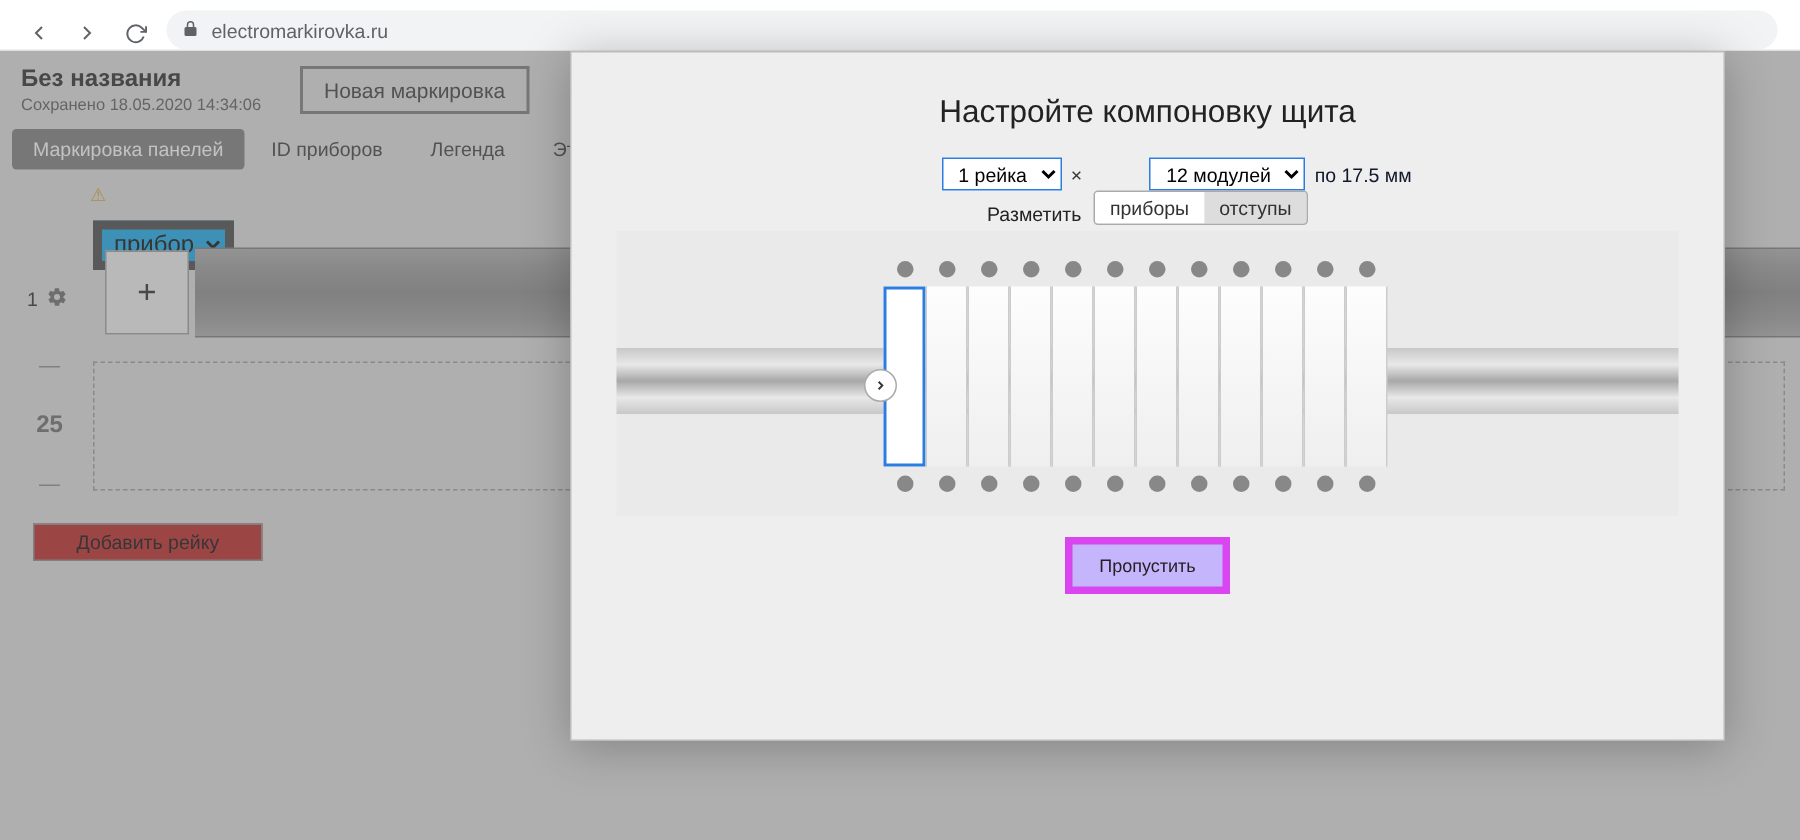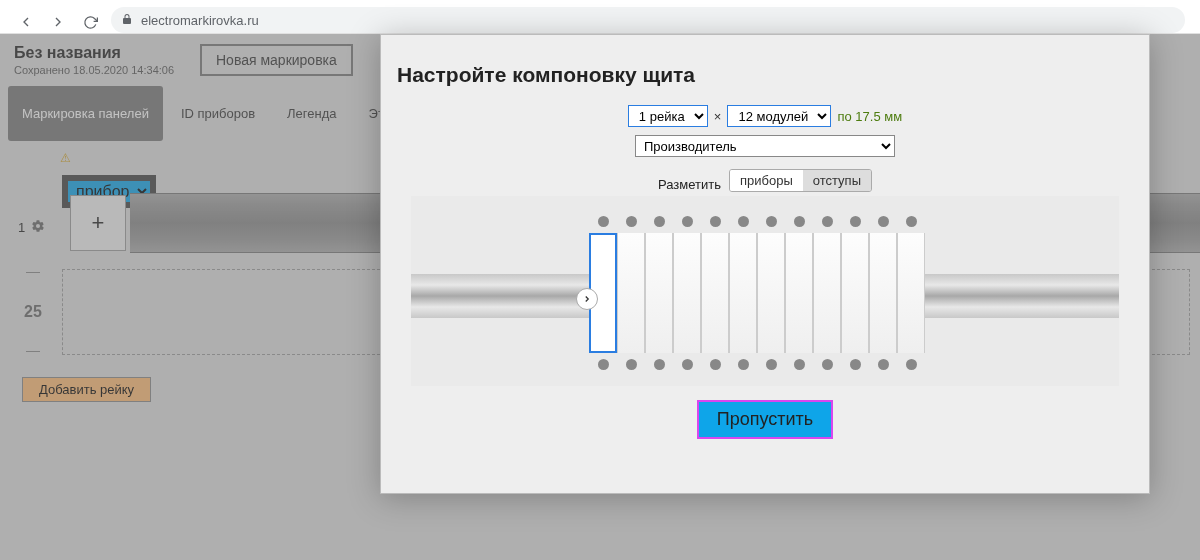--- a/index.html
+++ b/index.html
@@ -12,53 +12,53 @@
   .chrome .lock { color: #5f6368; }
 
   
   .app { position: absolute; left: 0; top: 34px; right: 0; bottom: 0; background: #dcdcdc; }
   .app .topbar { display: flex; align-items: center; padding: 10px 14px 0; gap: 20px; }
   .title-block h2 { font-size: 16px; font-weight: bold; }
   .title-block .saved { font-size: 11px; color: #555; margin-top: 2px; }
   .btn-outline { border: 2px solid #777; background: #dcdcdc; padding: 6px 14px; font-size: 14px; color: #333; }
 
   .tabs { display: flex; align-items: center; gap: 4px; margin: 10px 8px 0; }
-  .tabs .tab { padding: 20px 14px; color: #333; font-size: 13px; }
+  .tabs .tab { padding: 6px 14px; color: #333; font-size: 13px; }
   .tabs .tab.active { background: #777; color: #fff; border-radius: 3px; }
 
   .warn { display: flex; align-items: center; gap: 6px; font-size: 12px; color: #333; padding: 10px 60px 0; }
   .warn .ico { color: #d4a017; font-size: 12px; }
 
   .panel-area { position: relative; margin-top: 10px; }
   .sel-pribor { position: absolute; left: 62px; top: 0; background: #0ea5e9; border: 6px solid #404040; font-size: 16px; padding: 1px 4px; }
 
   .rail-num { position: absolute; left: 18px; top: 44px; display: flex; align-items: center; gap: 6px; font-size: 13px; }
   .gear-icon { color: #666; }
 
   .add-box { position: absolute; left: 70px; top: 20px; width: 56px; height: 56px; background: #eee; border: 1px solid #999; display: flex; align-items: center; justify-content: center; font-size: 22px; }
 
   .rail-strip { position: absolute; left: 130px; right: 0; top: 18px; height: 60px; background: linear-gradient(#aaa,#999 20%, #888 50%, #999 80%, #aaa); border-top: 1px solid #777; border-bottom: 1px solid #777; }
 
   .drop-area { position: absolute; left: 62px; right: 10px; top: 94px; height: 86px; border: 1px dashed #999; display: flex; align-items: center; justify-content: center; color: #444; font-size: 15px; }
   .dim-line { position: absolute; left: 22px; top: 94px; height: 86px; width: 22px; display: flex; flex-direction: column; align-items: center; justify-content: center; color: #666; font-size: 16px; font-weight: bold; }
   .dim-line::before, .dim-line::after { content: ""; width: 14px; height: 1px; background: #888; }
   .dim-line .val { margin: 30px 0; }
 
-  .add-rail { position: absolute; left: 22px; top: 202px; border: 1px solid #888; background: #fdba74; padding: 4px 16px; font-size: 13px; }
+  .add-rail { position: absolute; left: 22px; top: 202px; border: 1px solid #888; background: #b91c1c; padding: 4px 28px; font-size: 13px; }
 
   
   .overlay { position: absolute; left: 0; top: 34px; right: 0; bottom: 0; background: rgba(120,120,120,0.45); }
   .modal { position: absolute; left: 380px; top: 34px; width: 770px; height: 460px; background: #eeeeee; border: 1px solid #bbb; box-shadow: 0 4px 30px rgba(0,0,0,.25); display: flex; flex-direction: column; }
-  .modal h1 { font-size: 21px; font-weight: bold; color: #222; padding: 28px 16px 18px; }
+  .modal h1 { text-align: center; font-size: 21px; font-weight: normal; color: #222; padding: 28px 16px 18px; }
 
   .config-row { display: flex; align-items: center; justify-content: center; gap: 6px; font-size: 13px; }
-  .sel { background: #fff; border: 1px solid #2a7de1; padding: 2px 6px; font-size: 13px; height: 22px; }
+  .sel { background: #fff; border: 1px solid #2a7de1; padding: 2px 6px; font-size: 13px; height: 22px; margin-left: 39px; }
   .sel.plain { border-color: #888; }
   .mult { color: #333; }
-  .static { color: #4d7c0f; }
+  .static { color: #0f172a; }
 
   .manufacturer { display: flex; justify-content: center; margin: 8px 0 12px; }
   .manufacturer select { width: 260px; height: 22px; background: #fff; border: 1px solid #888; font-size: 13px; padding: 1px 4px; }
 
   .segmented { display: flex; align-items: flex-end; justify-content: center; gap: 8px; font-size: 13px; margin-bottom: 4px; }
   .segmented .lbl { color: #222; }
   .segmented .seg { display: inline-flex; border: 1px solid #aaa; border-radius: 3px; overflow: hidden; }
   .segmented .seg button { border: none; background: #ddd; padding: 3px 10px; font-size: 13px; color: #333; }
   .segmented .seg button.active { background: #fff; }
 
@@ -67,21 +67,21 @@
   .din-rail { position: absolute; left: 0; right: 0; top: 78px; height: 44px; background: linear-gradient(#c8c8c8,#e8e8e8 25%, #a8a8a8 50%, #e8e8e8 75%, #c8c8c8); }
 
   .modules { position: absolute; left: 178px; top: 14px; display: flex; }
   .modcol { width: 28px; display: flex; flex-direction: column; align-items: center; }
   .hole { width: 11px; height: 11px; border-radius: 50%; background: #888; margin: 6px 0; }
   .body { width: 28px; height: 120px; background: linear-gradient(#fdfdfd, #efefef); border-left: 1px solid #ccc; border-right: 1px solid #ccc; }
   .modcol.selected .body { border: 2px solid #2a7de1; background: #fff; }
   .mod-chevron { position: absolute; left: 165px; top: 92px; width: 22px; height: 22px; border-radius: 50%; background: #fff; border: 1px solid #aaa; display: flex; align-items: center; justify-content: center; font-size: 12px; color: #333; z-index: 2; }
 
   .modal-actions { display: flex; justify-content: center; gap: 12px; padding: 14px 0 0; }
-  .modal-actions button { background: #0ea5e9; border: 2px solid #d946ef; padding: 7px 18px; font-size: 18px; color: #222; }
+  .modal-actions button { background: #c4b5fd; border: 5px solid #d946ef; padding: 7px 18px; font-size: 12px; color: #222; }
 
   select { font-family: inherit; }
   button { font-family: inherit; cursor: pointer; }
 </style>
 </head>
 <body>
 
 <div class="chrome">
   <div class="nav-btn">
     <svg width="16" height="16" viewBox="0 0 24 24" fill="none" stroke="currentColor" stroke-width="2">
@@ -170,25 +170,20 @@
     <select class="sel">
       <option>1 рейка</option>
     </select>
     <span class="mult">×</span>
     <select class="sel">
       <option>12 модулей</option>
     </select>
     <span class="static">по 17.5 мм</span>
   </div>
 
-  <div class="manufacturer">
-    <select class="sel plain" style="width:260px;">
-      <option>Производитель</option>
-    </select>
-  </div>
 
   <div class="segmented">
     <span class="lbl">Разметить</span>
     <span class="seg">
       <button class="active">приборы</button>
       <button>отступы</button>
     </span>
   </div>
 
   <div class="preview">

